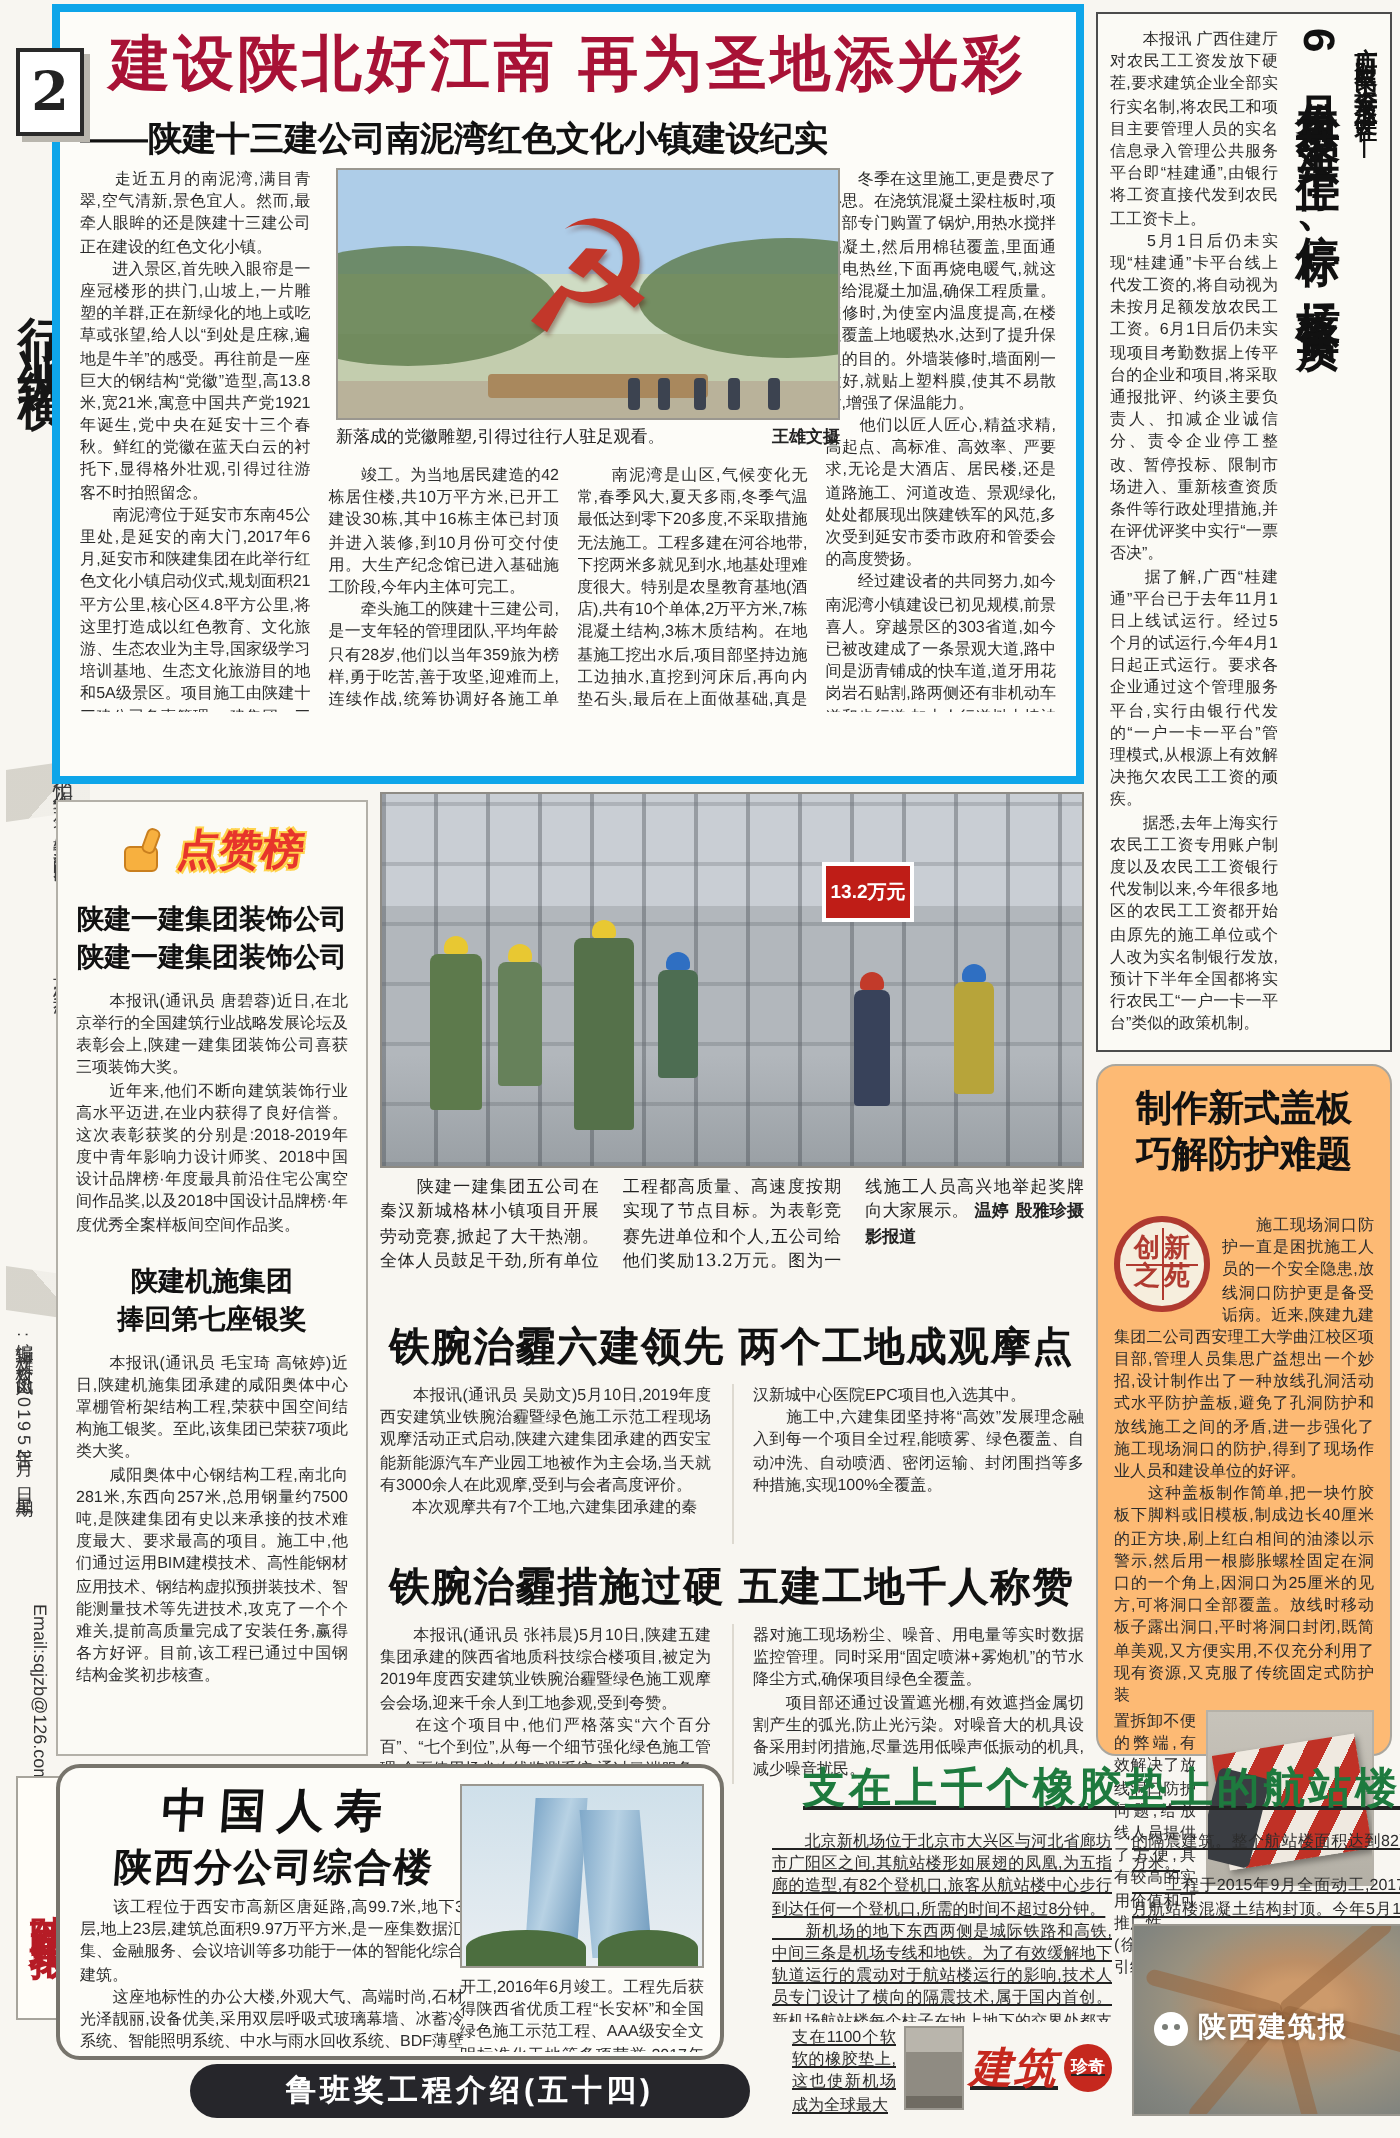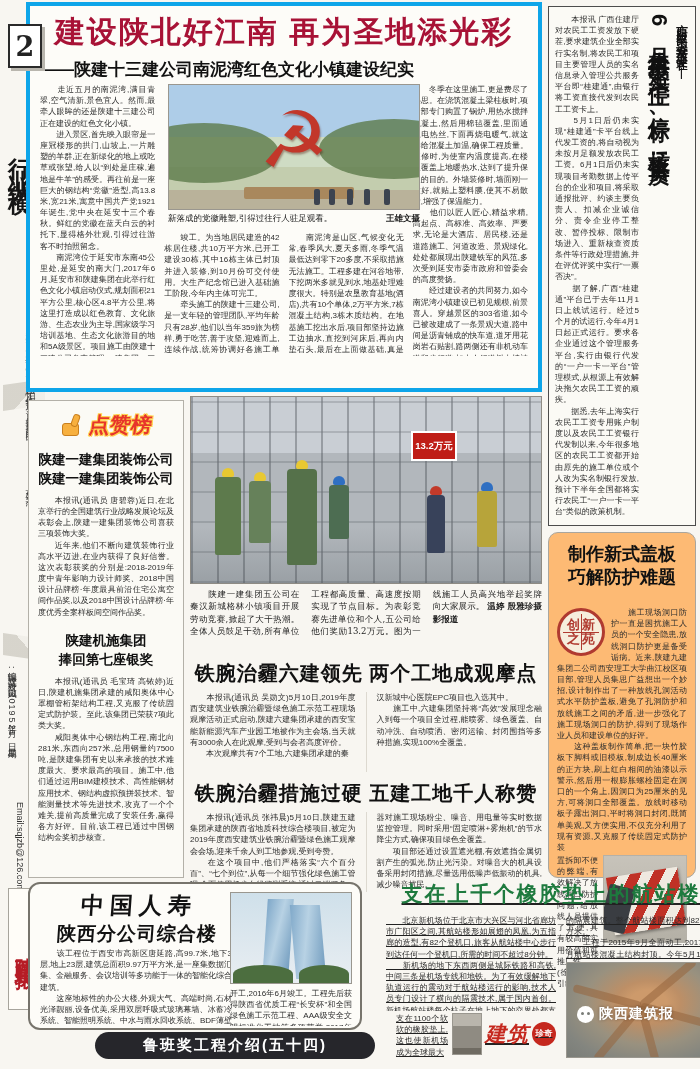--- a/index.html
+++ b/index.html
@@ -265,21 +265,21 @@
     <div class="pa-h">
       <div>陕建一建集团装饰公司</div>
       <div>陕建一建集团装饰公司</div>
     </div>
     <div class="pa-body body-txt">　　本报讯(通讯员 唐碧蓉)近日,在北京举行的全国建筑行业战略发展论坛及表彰会上,陕建一建集团装饰公司喜获三项装饰大奖。
 　　近年来,他们不断向建筑装饰行业高水平迈进,在业内获得了良好信誉。这次表彰获奖的分别是:2018-2019年度中青年影响力设计师奖、2018中国设计品牌榜·年度最具前沿住宅公寓空间作品奖,以及2018中国设计品牌榜·年度优秀全案样板间空间作品奖。</div>
     <div class="pa-h">
       <div>陕建机施集团</div>
       <div>捧回第七座银奖</div>
     </div>
-    <div class="pa-body body-txt">　　本报讯(通讯员 毛宝琦 高铱婷)近日,陕建机施集团承建的咸阳奥体中心罩棚管桁架结构工程,又克服了传统固定式防护装。至此,该集团已荣获7项此类大奖。
+    <div class="pa-body body-txt">　　本报讯(通讯员 毛宝琦 高铱婷)近日,陕建机施集团承建的咸阳奥体中心罩棚管桁架结构工程,荣获中国空间结构施工银奖。至此,该集团已荣获7项此类大奖。
 　　咸阳奥体中心钢结构工程,南北向281米,东西向257米,总用钢量约7500吨,是陕建集团有史以来承接的技术难度最大、要求最高的项目。施工中,他们通过运用BIM建模技术、高性能钢材应用技术、钢结构虚拟预拼装技术、智能测量技术等先进技术,攻克了一个个难关,提前高质量完成了安装任务,赢得各方好评。目前,该工程已通过中国钢结构金奖初步核查。</div>
   </div>
 
   <div class="abs site-block">
     <div class="site-photo">
       <div class="grid"></div>
       <div class="wkr" style="left:24px;bottom:28px;width:26px;height:78px;background:#5d7a4c;"></div>
       <div class="wkr" style="left:58px;bottom:40px;width:22px;height:62px;background:#66815a;"></div>
       <div class="wkr" style="left:96px;bottom:18px;width:30px;height:96px;background:#55714a;"></div>
       <div class="wkr blu" style="left:138px;bottom:44px;width:20px;height:54px;background:#4d6d52;"></div>

